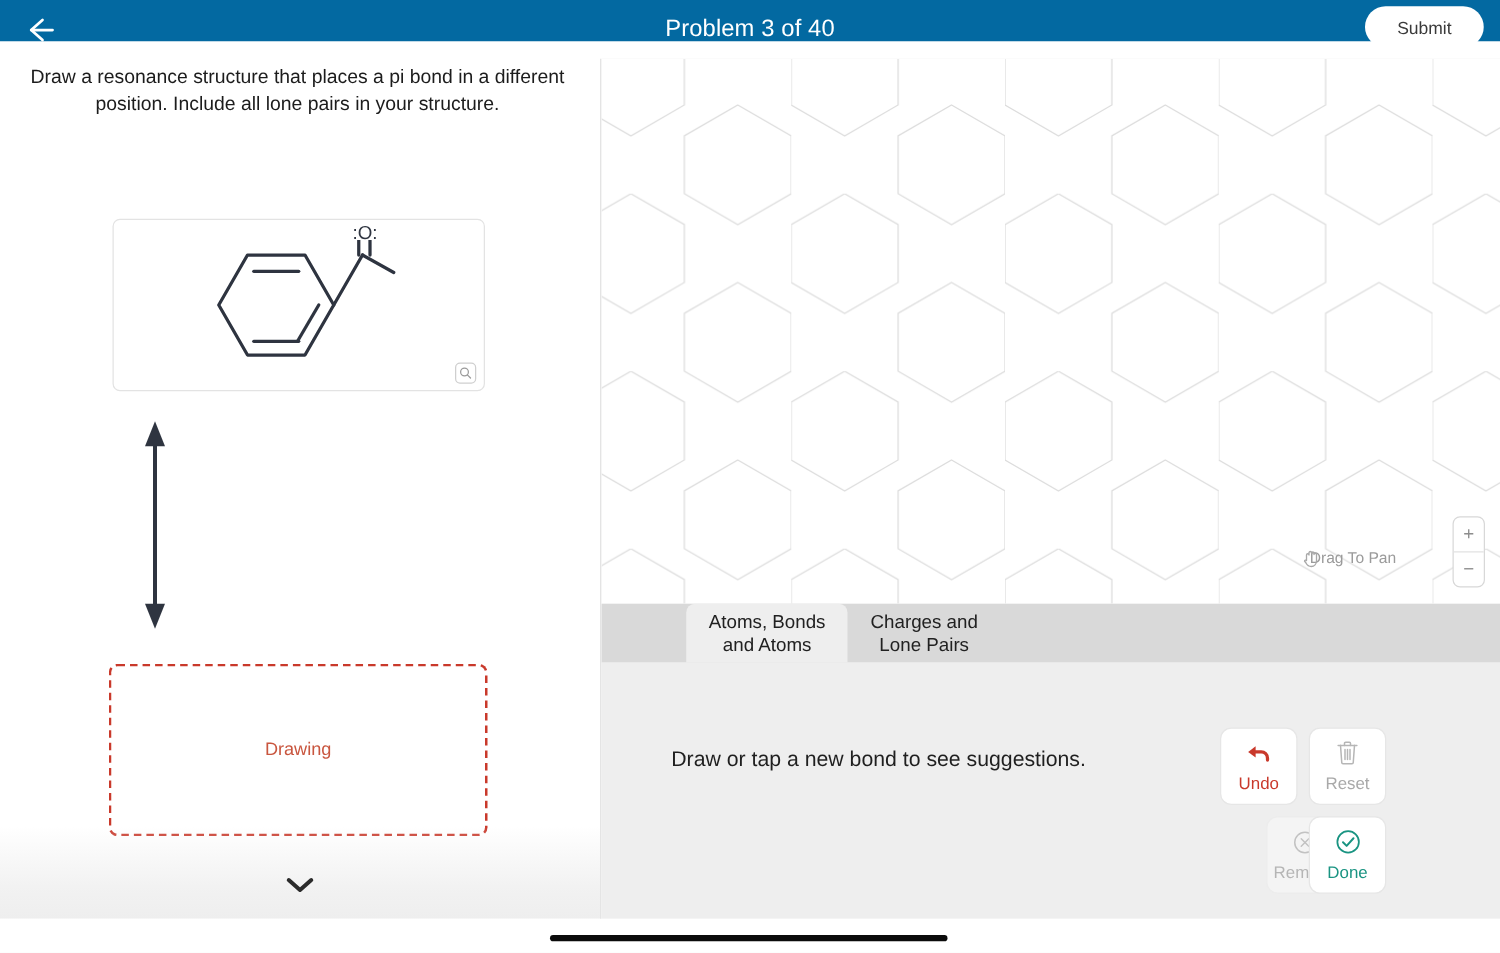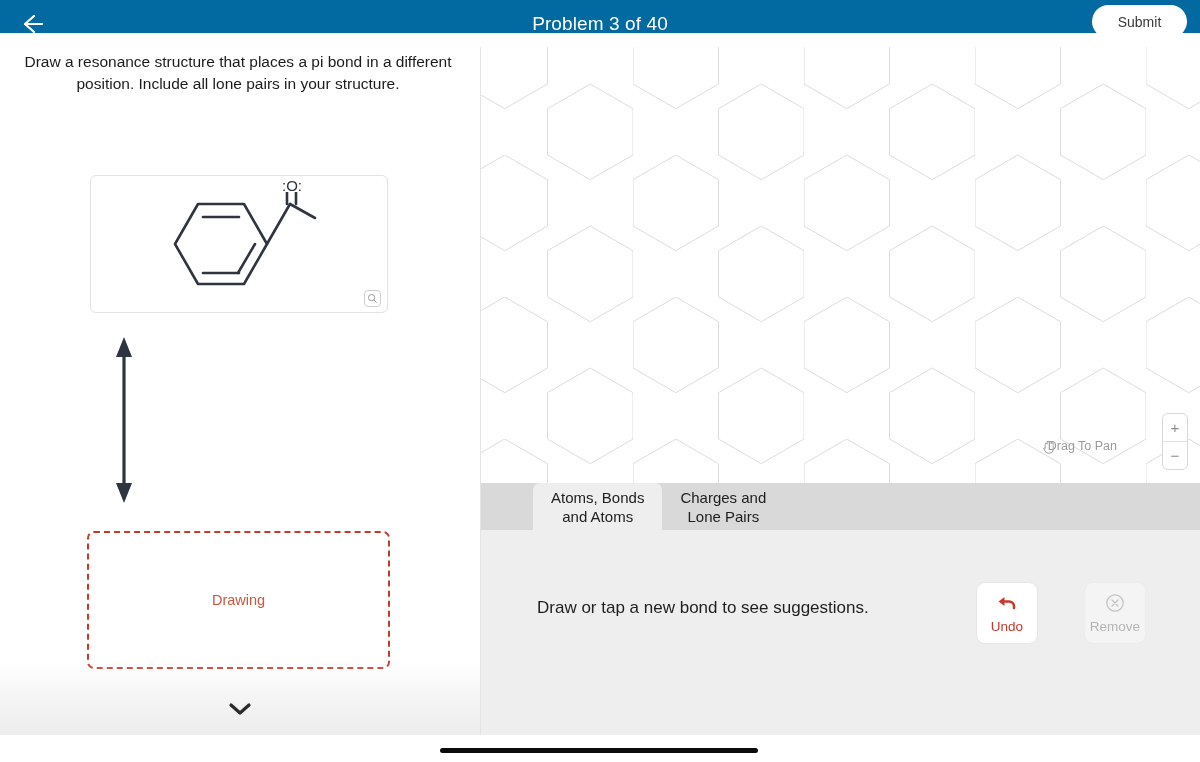--- a/index.html
+++ b/index.html
@@ -194,21 +194,21 @@
     display: flex; flex-direction: column;
     align-items: center; justify-content: center;
     font-size: 15px;
     line-height: 1.28;
     color: #212121;
     text-align: center;
     border-radius: 7px 7px 0 0;
     cursor: pointer;
     white-space: nowrap;
   }
-  .tab.first { margin-left: 52px; }
+  .tab.first { margin-left: 68px; }
   .tab.active { background: #eeeeee; }
 
   
   .toolpanel {
     position: absolute;
     left: 0; top: 483px;
     width: 719px; height: 205px;
     background: #eeeeee;
   }
   .hint-text {
@@ -386,31 +386,53 @@
         <button class="tool-btn tb-undo">
           <span>
             <svg width="22" height="20" viewBox="0 0 22 20">
               <path d="M8.5 4 L2.5 8.5 L8.5 13 Z" fill="#c9392b"></path>
               <path d="M7 8.5 H13 a5 5 0 0 1 5 5 V15" fill="none" stroke="#c9392b" stroke-width="2.6" stroke-linecap="round"></path>
             </svg>
           </span>
           <span class="lbl">Undo</span>
         </button>
 
+        <button class="tool-btn tb-reset">
+          <span>
+            <svg width="20" height="21" viewBox="0 0 20 21">
+              <g fill="none" stroke="#b6b6b6" stroke-width="1.2" stroke-linecap="round">
+                <path d="M2.5 4.3 H17.5"></path>
+                <path d="M7.6 4.3 V2.6 a0.9 0.9 0 0 1 0.9 -0.9 h3 a0.9 0.9 0 0 1 0.9 0.9 V4.3"></path>
+                <path d="M4.4 4.3 L5.4 18 a1 1 0 0 0 1 0.95 h7.2 a1 1 0 0 0 1 -0.95 L15.6 4.3"></path>
+                <path d="M8 7.6 V15.6 M12 7.6 V15.6 M10 7.6 V15.6"></path>
+              </g>
+            </svg>
+          </span>
+          <span class="lbl">Reset</span>
+        </button>
 
         <button class="tool-btn tb-remove dim">
           <span>
             <svg width="20" height="20" viewBox="0 0 20 20">
               <circle cx="10" cy="10" r="8.2" fill="none" stroke="#c2c2c2" stroke-width="1.2"></circle>
               <path d="M7 7 L13 13 M13 7 L7 13" fill="none" stroke="#c2c2c2" stroke-width="1.2" stroke-linecap="round"></path>
             </svg>
           </span>
           <span class="lbl">Remove</span>
         </button>
 
+        <button class="tool-btn tb-done">
+          <span>
+            <svg width="21" height="21" viewBox="0 0 21 21">
+              <circle cx="10.5" cy="10.5" r="8.6" fill="none" stroke="#1a9482" stroke-width="1.4"></circle>
+              <path d="M6.4 10.8 L9.3 13.7 L14.8 7.6" fill="none" stroke="#1a9482" stroke-width="1.6" stroke-linecap="round" stroke-linejoin="round"></path>
+            </svg>
+          </span>
+          <span class="lbl">Done</span>
+        </button>
 
       </div>
     </div>
   </div>
 
   <div class="bottom-bar">
     <div class="home-indicator"></div>
   </div>
 
 </div>

